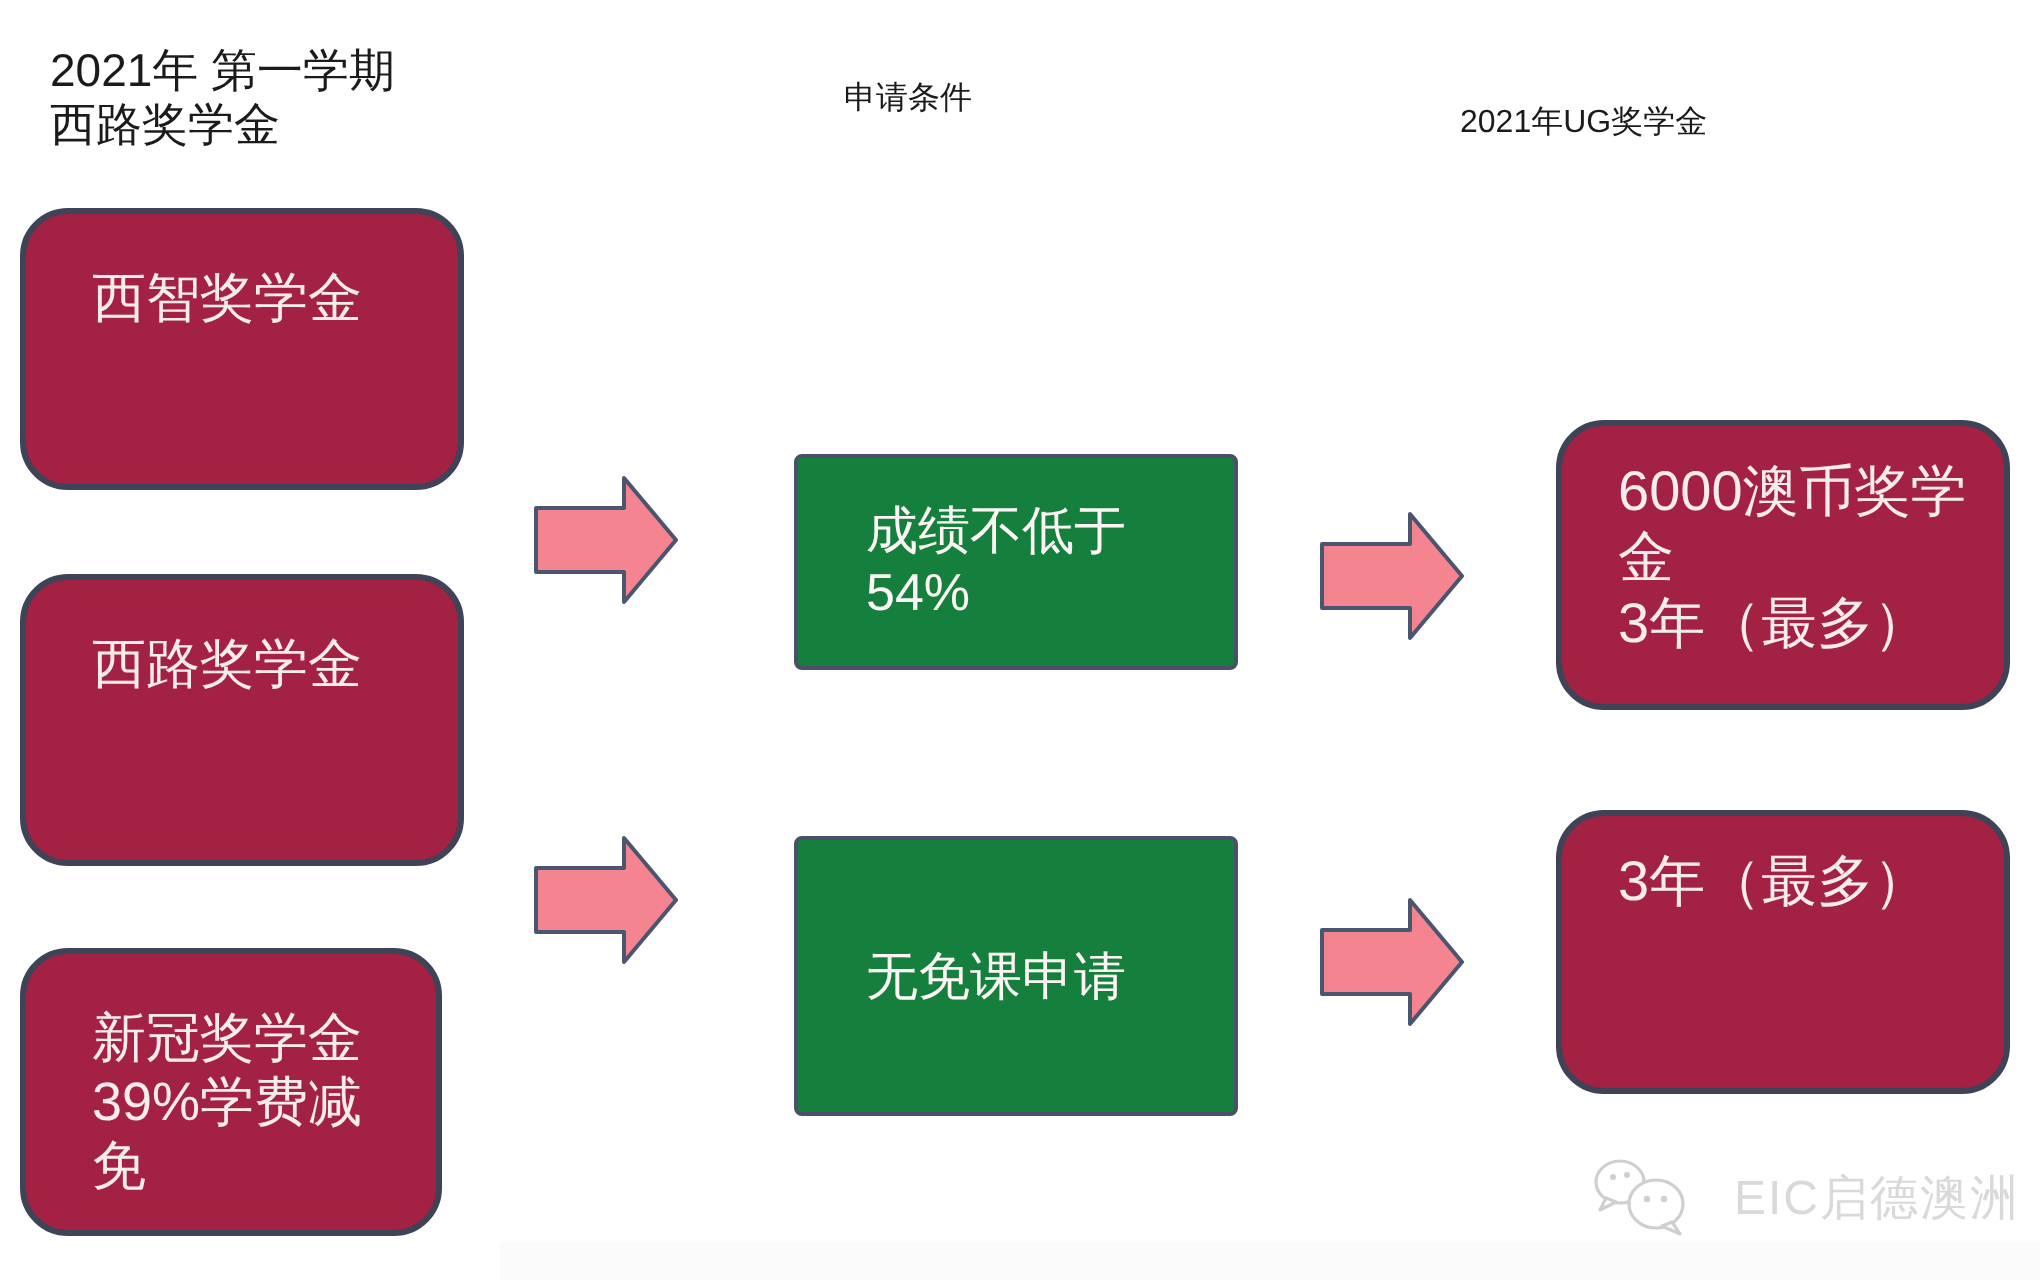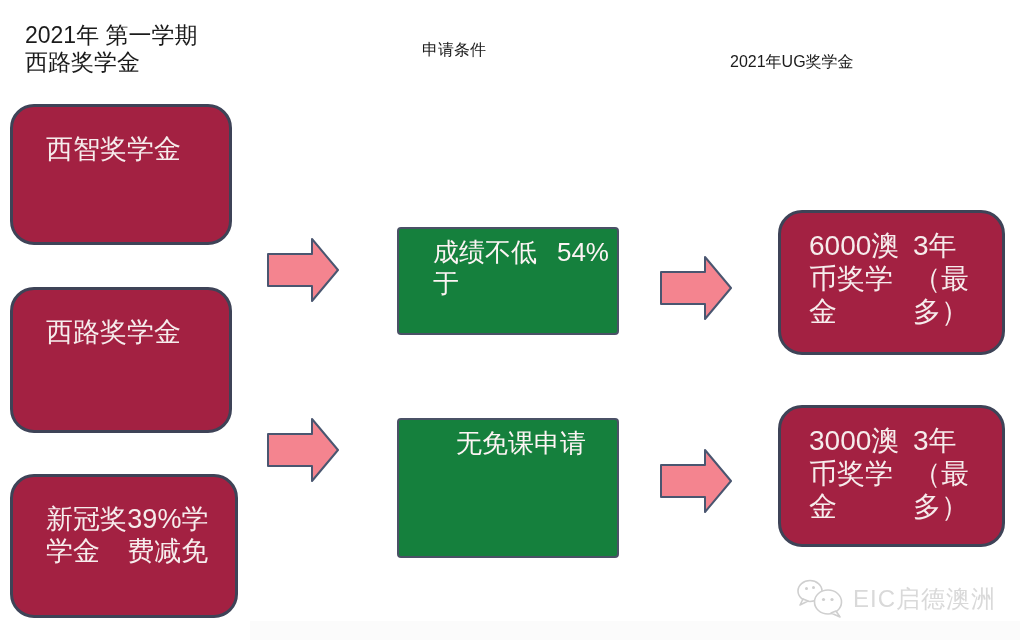--- a/index.html
+++ b/index.html
@@ -12,63 +12,63 @@
     position:absolute;color:#1b1b1b;font-size:16px;line-height:27px;
     white-space:nowrap;
   }
   #header-left{left:25px;top:22px;white-space:normal;font-size:23px;}
   #header-left span{display:block;}
   #header-middle{left:422px;top:36px;}
   #header-right{left:730px;top:48px;}
 
   .box{
     position:absolute;box-sizing:border-box;border-radius:24px;
-    display:flex;flex-direction:row;color:#f6ecec;
+    display:flex;flex-direction:column;color:#f6ecec;
   }
   .box.dark{
     background:#a32142;border:3px solid #3e4357;
   }
   .box.pink{
     background:#15803d;border:2px solid #4a5166;border-radius:4px;
     color:#fdf4f4;
   }
   .left-box{
     left:10px;width:222px;height:141px;
     padding:26px 10px 28px 33px;justify-content:space-between;
     font-size:27px;line-height:32px;
   }
   #left-box-0{top:104px;}
   #left-box-1{top:287px;height:146px;}
-  #left-box-2{top:474px;width:228px;height:144px;}
+  #left-box-2{top:474px;width:211px;height:144px;}
 
   .mid-box{
     left:397px;width:222px;height:108px;
     padding:8px 8px 8px 34px;justify-content:center;
     font-size:26px;line-height:31px;
   }
   #mid-box-0{top:227px;}
   #mid-box-1{top:418px;height:140px;}
 
   .right-box{
     left:778px;width:227px;height:145px;
-    padding:16px 9px 14px 28px;justify-content:flex-end;
+    padding:16px 9px 14px 28px;justify-content:flex-start;
     font-size:28px;line-height:33px;
   }
   #right-box-0{top:210px;}
   #right-box-1{top:405px;height:142px;}
 
   .flow-arrow{position:absolute;width:72px;height:66px;}
   #arrow-0{left:267px;top:237px;}
   #arrow-1{left:267px;top:417px;}
   #arrow-2{left:660px;top:255px;}
   #arrow-3{left:660px;top:448px;}
 
   #watermark{
     position:absolute;left:795px;top:578px;display:flex;align-items:center;
-    gap:6px;
+    gap:20px;
   }
   #watermark .wm-text{
     color:#d9d9d9;font-size:24px;letter-spacing:1px;white-space:nowrap;
     text-shadow:1px 1px 0 #ffffff;
   }
   #bottom-band{
     position:absolute;left:250px;top:621px;width:770px;height:19px;
     background:#fbfbfb;
   }
   .line{display:block;}
@@ -116,21 +116,20 @@
   </svg>
   <svg class="flow-arrow" id="arrow-3" viewBox="0 0 72 66">
     <polygon points="1,17 45,17 45,2 71,33 45,64 45,49 1,49" fill="#f4848f" stroke="#4a5670" stroke-width="2" stroke-linejoin="round"></polygon>
   </svg>
 
   <div class="box dark right-box" id="right-box-0">
     <span>6000澳币奖学金</span>
     <span>3年（最多）</span>
   </div>
   <div class="box dark right-box" id="right-box-1">
-    <span>3000澳币奖学金</span>
     <span>3年（最多）</span>
   </div>
 
   <div id="bottom-band"></div>
 
   <div id="watermark">
     <svg width="52" height="42" viewBox="0 0 52 42">
       <g fill="#ffffff" stroke="#cfcfcf" stroke-width="1.6">
         <ellipse cx="15" cy="13" rx="12" ry="10.5"></ellipse>
         <path d="M8,21 L5,27 L13,23 Z" stroke-linejoin="round"></path>

